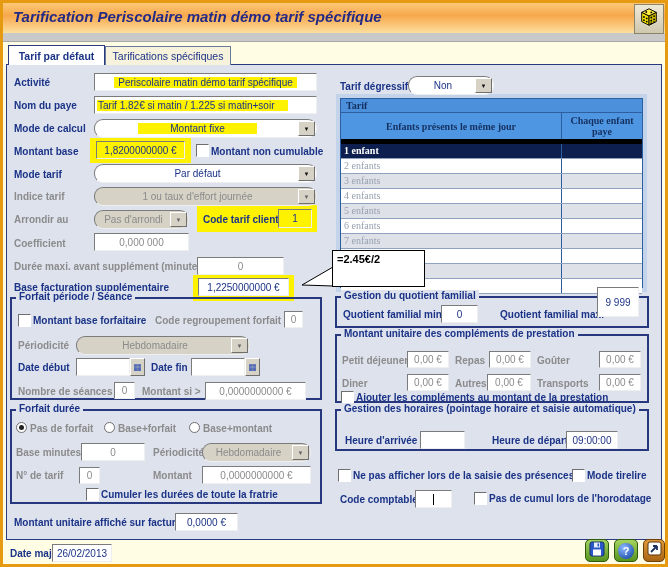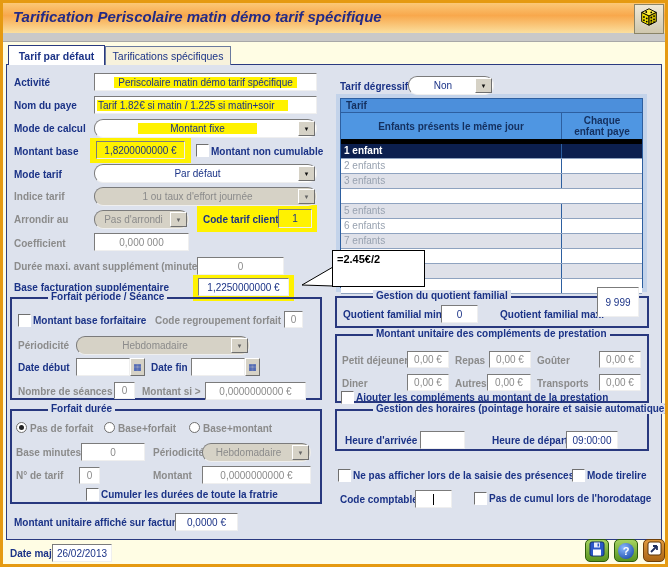--- a/index.html
+++ b/index.html
@@ -20,28 +20,28 @@
   .fld.left{justify-content:flex-start;padding-left:2px;}
   .fld.yel{background:#fff200;}
   .hl{background:#fff200;padding:0 4px;}
   .dd{padding-right:16px;border-radius:9px;}
   .arrow{position:absolute;right:1px;top:1px;bottom:1px;width:15px;background:#d6d2c6;border:1px solid;border-color:#fff #6f6f6f #6f6f6f #fff;display:flex;align-items:center;justify-content:center;}
   .arrow::after{content:"▼";font-size:6px;color:#111;}
   .dd.g{background:#d6d2c6;}
   .dd.g .arrow::after{color:#666;}
   .patch{position:absolute;background:#fff200;z-index:1;}
   .grp{position:absolute;border:2px solid #28387e;z-index:1;box-sizing:border-box;}
-  .grp-t{position:absolute;font-size:10px;font-weight:bold;color:#1b3387;background:#dde2ed;padding:0 3px;white-space:nowrap;z-index:2;margin-left:32px;}
+  .grp-t{position:absolute;font-size:10px;font-weight:bold;color:#1b3387;background:#dde2ed;padding:0 3px;white-space:nowrap;z-index:2;}
   .chk{position:absolute;width:11px;height:11px;background:#fff;border:1px solid;border-color:#6f6f6f #fff #fff #6f6f6f;z-index:2;box-sizing:content-box;}
   .rad{position:absolute;width:11px;height:11px;border-radius:50%;background:#fff;border:1px solid #6f6f6f;box-sizing:border-box;z-index:2;}
   .rad.on::after{content:"";position:absolute;left:2px;top:2px;width:5px;height:5px;border-radius:50%;background:#222;}
   .calbtn{position:absolute;background:#d6d2c6;border:1px solid;border-color:#fff #6f6f6f #6f6f6f #fff;display:flex;align-items:center;justify-content:center;z-index:2;box-sizing:border-box;}
   .calbtn::after{content:"▦";font-size:9px;color:#2a4ab0;}
   .tarif-frame{position:absolute;left:336px;top:94px;width:311px;height:198px;background:#c3d3ea;z-index:1;}
-  .tarif{position:absolute;left:340px;top:98px;width:303px;height:190px;border:1px solid #2d5fa0;box-sizing:border-box;z-index:2;font-size:10px;background:#fff;}
+  .tarif{position:absolute;left:340px;top:98px;width:303px;height:190px;border:1px solid #2d5fa0;box-sizing:border-box;z-index:2;font-size:10px;background:#fff;font-family:Liberation Serif, serif;}
   .t-title{height:13px;background:#4c8fdb;color:#14305f;font-weight:bold;padding-left:5px;line-height:13px;border-bottom:1px solid #2d5fa0;}
   .t-head{display:flex;height:26px;background:#4f96e2;border-bottom:5px solid #000000;}
   .t-h1{width:221px;border-right:1px solid #2d5fa0;color:#14305f;font-weight:bold;display:flex;align-items:center;justify-content:center;box-sizing:border-box;}
   .t-h2{flex:1;color:#14305f;font-weight:bold;display:flex;align-items:center;justify-content:center;text-align:center;line-height:11px;padding:0 6px;}
   .t-row{display:flex;height:15px;border-bottom:1px solid #8fa3c0;box-sizing:border-box;background:#fff;}
   .t-row.alt{background:#dfe1e9;}
   .t-row.sel{background:#0c1f4e;}
   .t-c1{width:221px;border-right:1px solid #2d5fa0;padding-left:3px;line-height:14px;color:#98a2b0;box-sizing:border-box;white-space:nowrap;overflow:hidden;}
   .t-row.sel .t-c1{color:#fff;font-weight:bold;}
   .t-c2{flex:1;}
@@ -214,20 +214,21 @@
       </div>
     <div class="t-row">
         <div class="t-c1">2 enfants</div>
         <div class="t-c2"></div>
       </div>
     <div class="t-row alt">
         <div class="t-c1">3 enfants</div>
         <div class="t-c2"></div>
       </div>
     <div class="t-row">
+        <div class="t-c1">4 enfants</div>
         <div class="t-c2"></div>
       </div>
     <div class="t-row alt">
         <div class="t-c1">5 enfants</div>
         <div class="t-c2"></div>
       </div>
     <div class="t-row">
         <div class="t-c1">6 enfants</div>
         <div class="t-c2"></div>
       </div>

